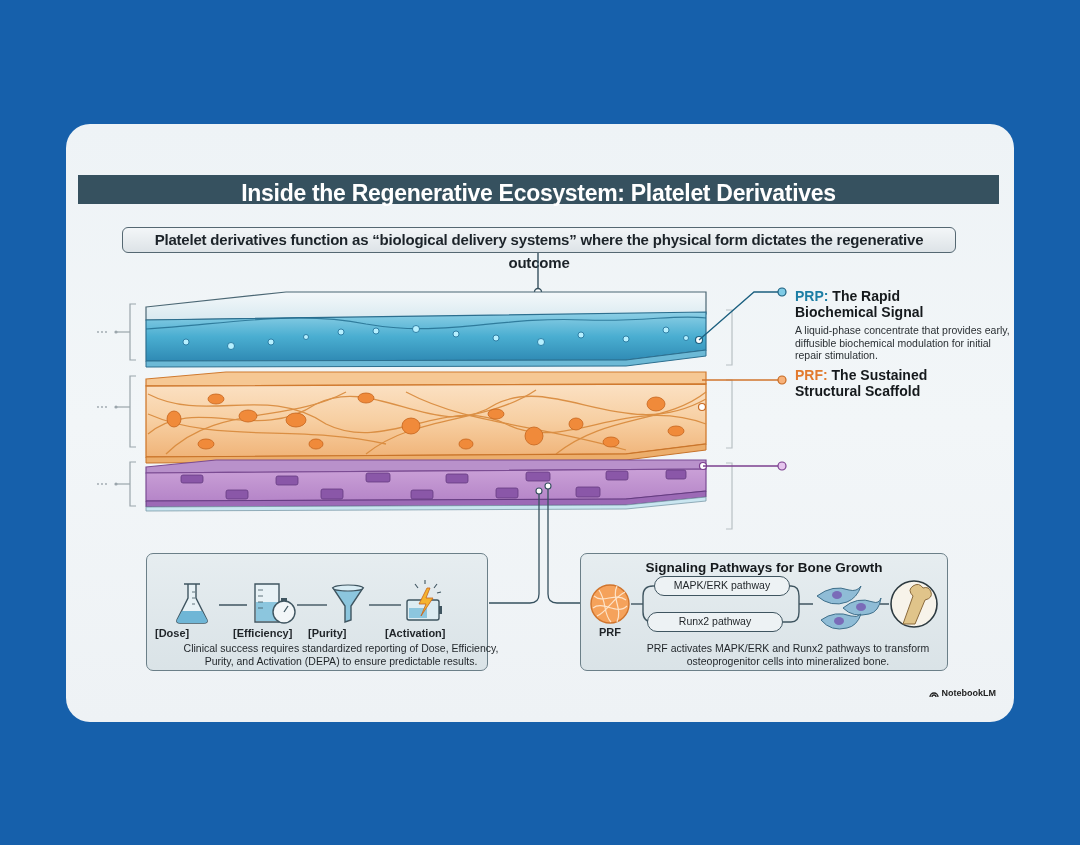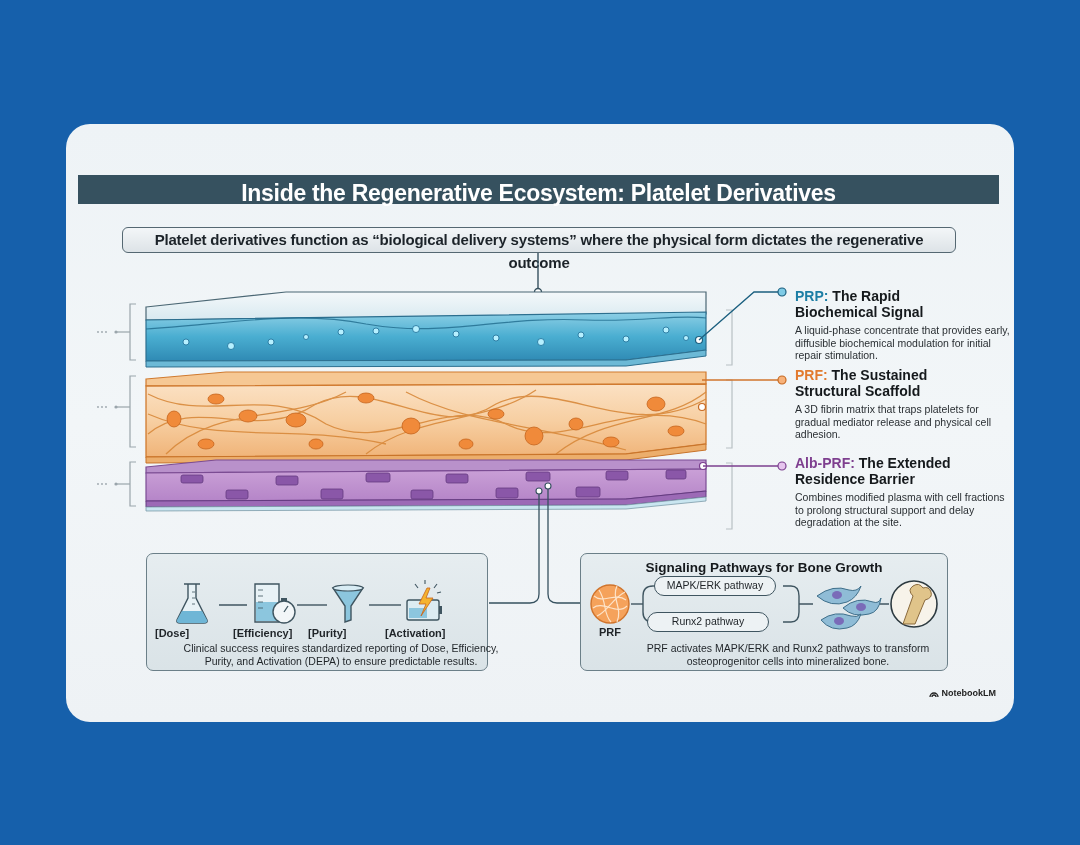--- a/index.html
+++ b/index.html
@@ -34,21 +34,21 @@
 
   .panel {
     position: absolute; border: 1.5px solid #6b7f88; border-radius: 7px;
     background: linear-gradient(180deg, #e6edf0, #dae3e7);
   }
   .panel-title { position: absolute; left: 0; width: 100%; text-align: center; font-size: 13.5px; font-weight: bold; color: #15191c; }
   .panel-desc { position: absolute; left: 0; width: 100%; text-align: center; font-size: 10.5px; color: #1f2428; line-height: 13px; margin-left: 24px; }
   .depa-label { position: absolute; font-size: 11px; font-weight: bold; color: #1f2428; text-align: left; width: 80px; }
 
   .pathway-pill {
-    position: absolute; width: 122px; height: 20px; border: 1.4px solid #3f5560; border-radius: 10px;
+    position: absolute; width: 136px; height: 20px; border: 1.4px solid #3f5560; border-radius: 10px;
     background: #edf2f4; font-size: 10.5px; color: #1f2428; text-align: center; line-height: 17px;
   }
   .prf-label { position: absolute; font-size: 11px; font-weight: bold; color: #1f2428; }
 
   .brand { position: absolute; right: 18px; bottom: 24px; font-size: 9px; font-weight: bold; color: #222; display: flex; align-items: center; gap: 3px; }
 </style>
 </head>
 <body>
 
 <div class="card">
@@ -208,30 +208,22 @@
       <span>Biochemical Signal</span>
     </div>
     <div class="layer-desc">A liquid-phase concentrate that provides early, diffusible biochemical modulation for initial repair stimulation.</div>
   </div>
 
   <div class="layer-label" style="top:243px;">
     <div class="layer-title">
       <span class="abbr" style="color:#e27a2e">PRF:</span><span> The Sustained</span><br>
       <span>Structural Scaffold</span>
     </div>
-    <div class="layer-desc">A 3D fibrin matrix that traps platelets for gradual mediator release and physical cell adhesion.</div>
-  </div>
-
-  <div class="layer-label" style="top:331px;">
-    <div class="layer-title">
-      <span class="abbr" style="color:#7e3f8f">Alb-PRF:</span><span> The Extended</span><br>
-      <span>Residence Barrier</span>
-    </div>
-    <div class="layer-desc">Combines modified plasma with cell fractions to prolong structural support and delay degradation at the site.</div>
-  </div>
+  </div>
+
 
   <div class="panel" style="left:80px; top:429px; width:342px; height:118px;">
 
     <svg style="position:absolute; left:0; top:24px;" width="342" height="50" viewBox="0 0 342 50">
 
       <g stroke="#3f5560" stroke-width="1.4">
         <line x1="72" y1="27" x2="100" y2="27"></line>
         <line x1="150" y1="27" x2="180" y2="27"></line>
         <line x1="222" y1="27" x2="254" y2="27"></line>
       </g>

